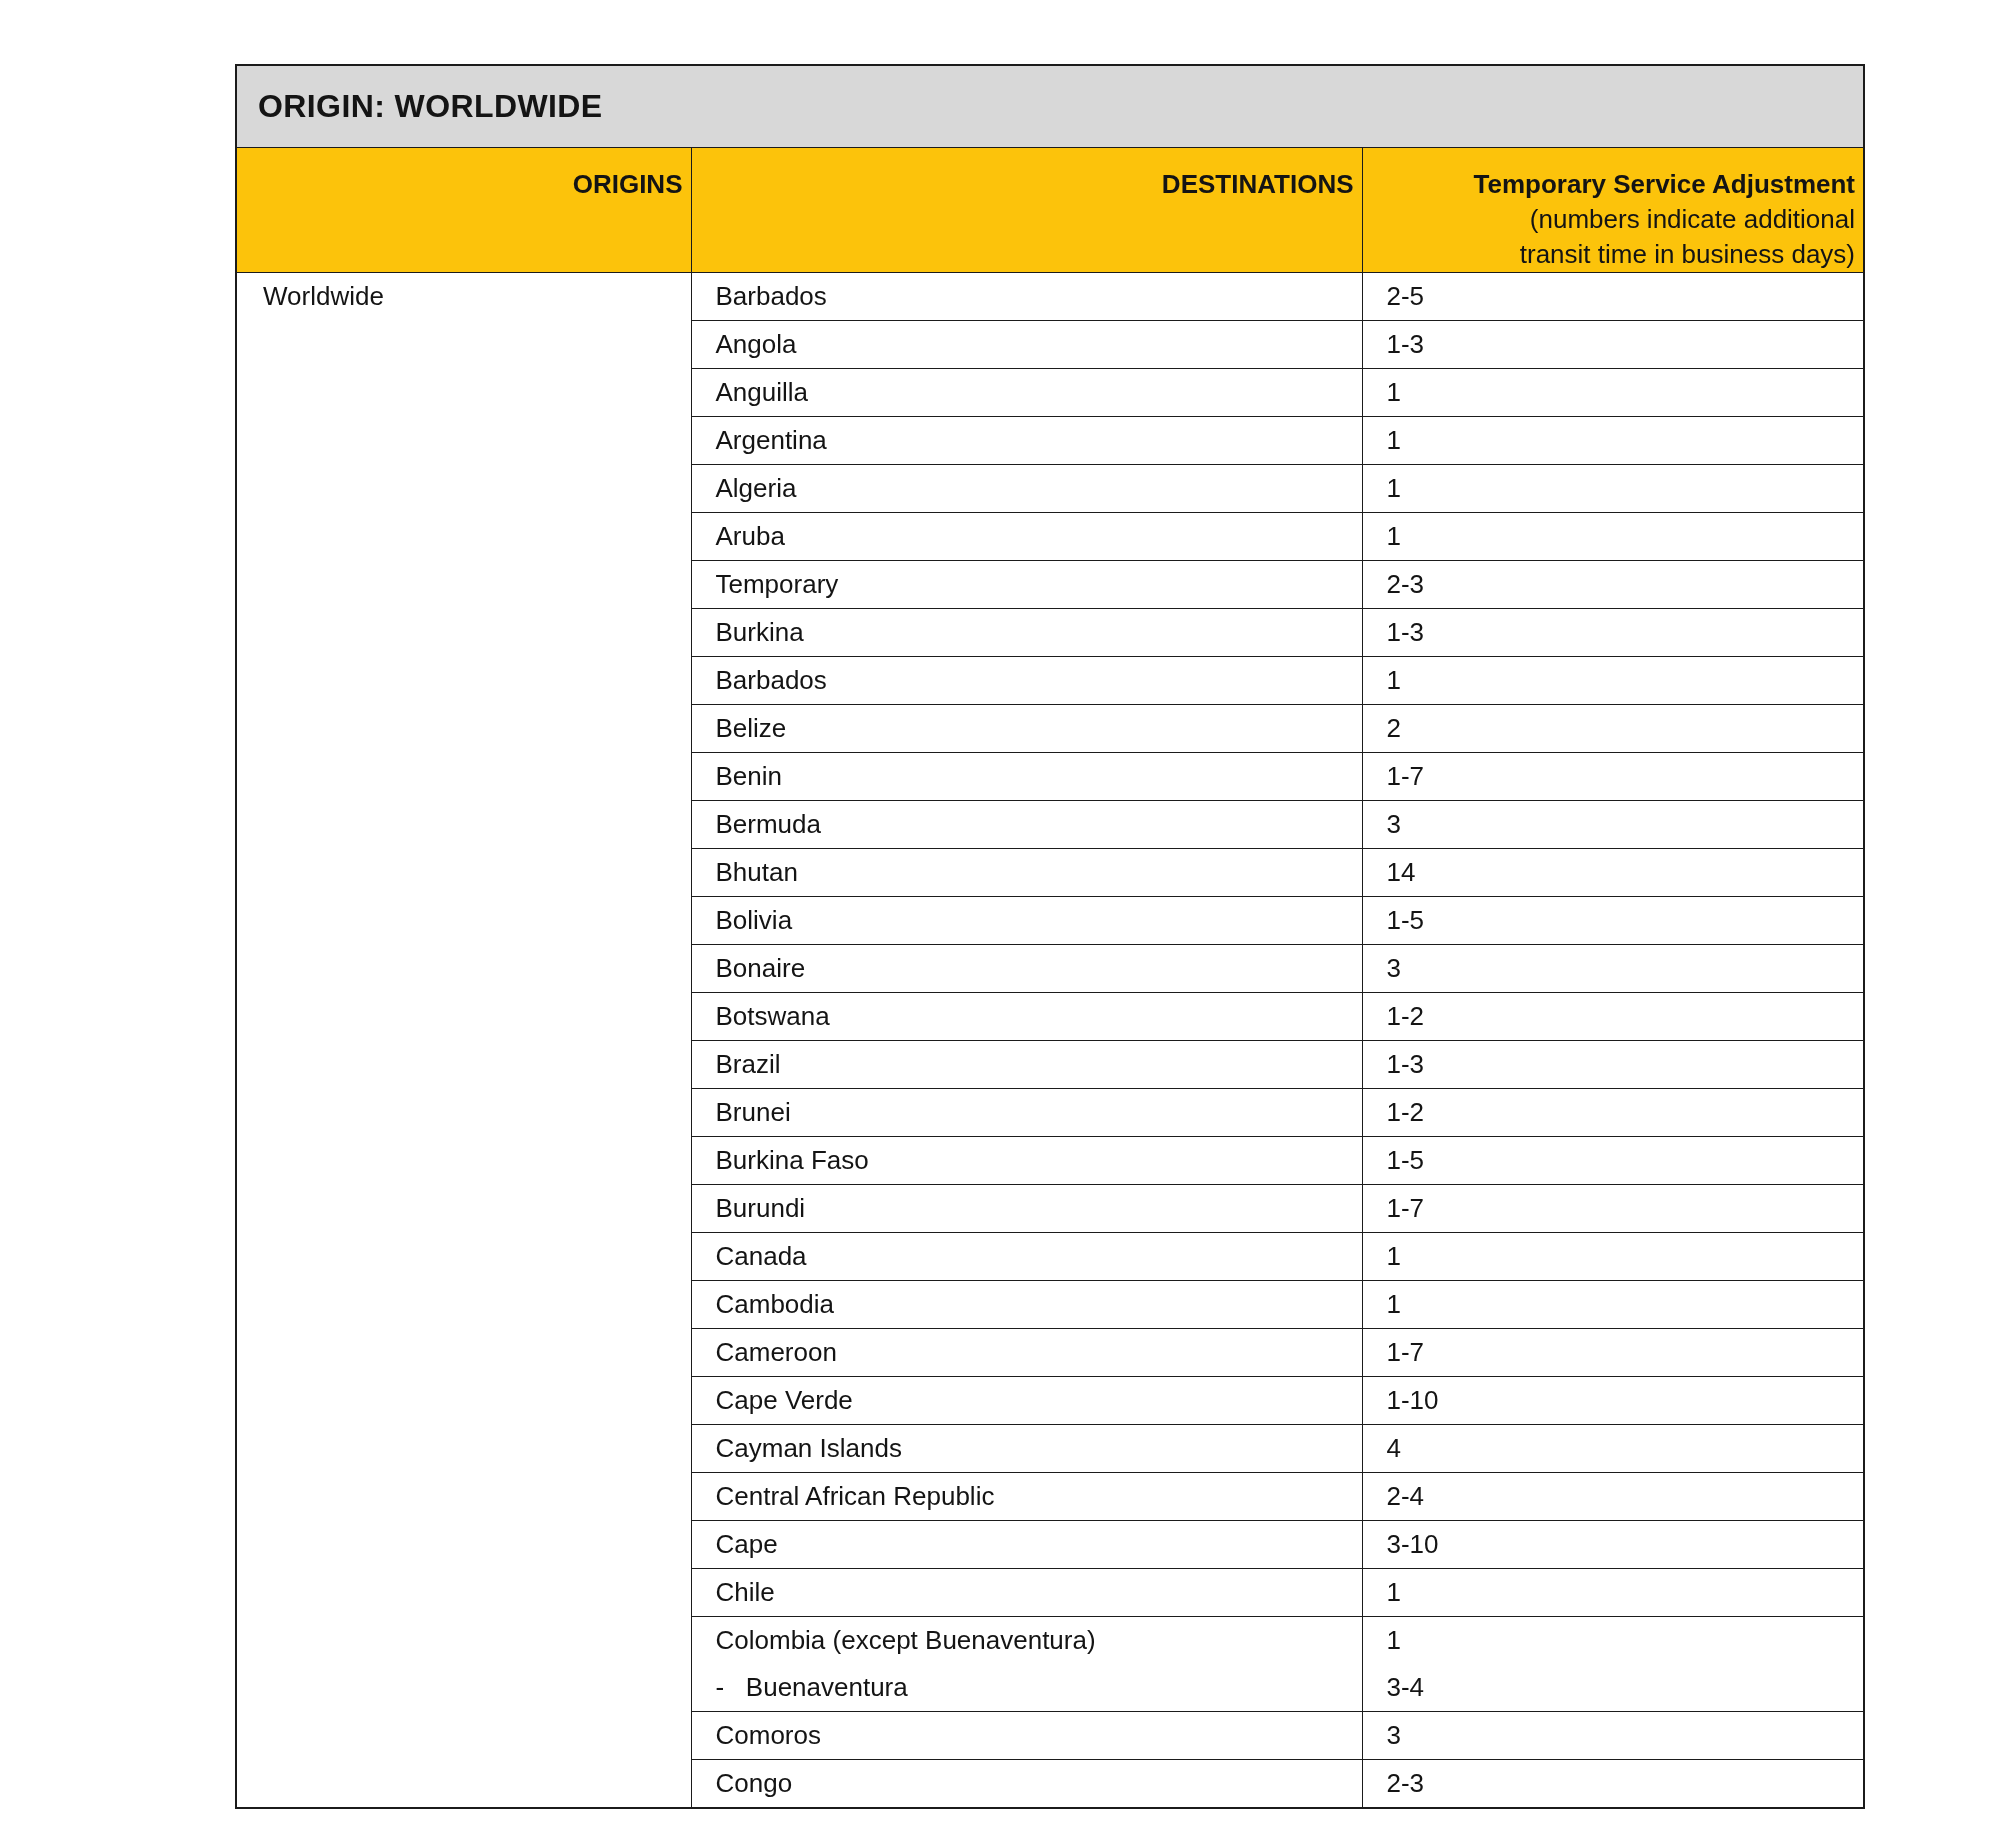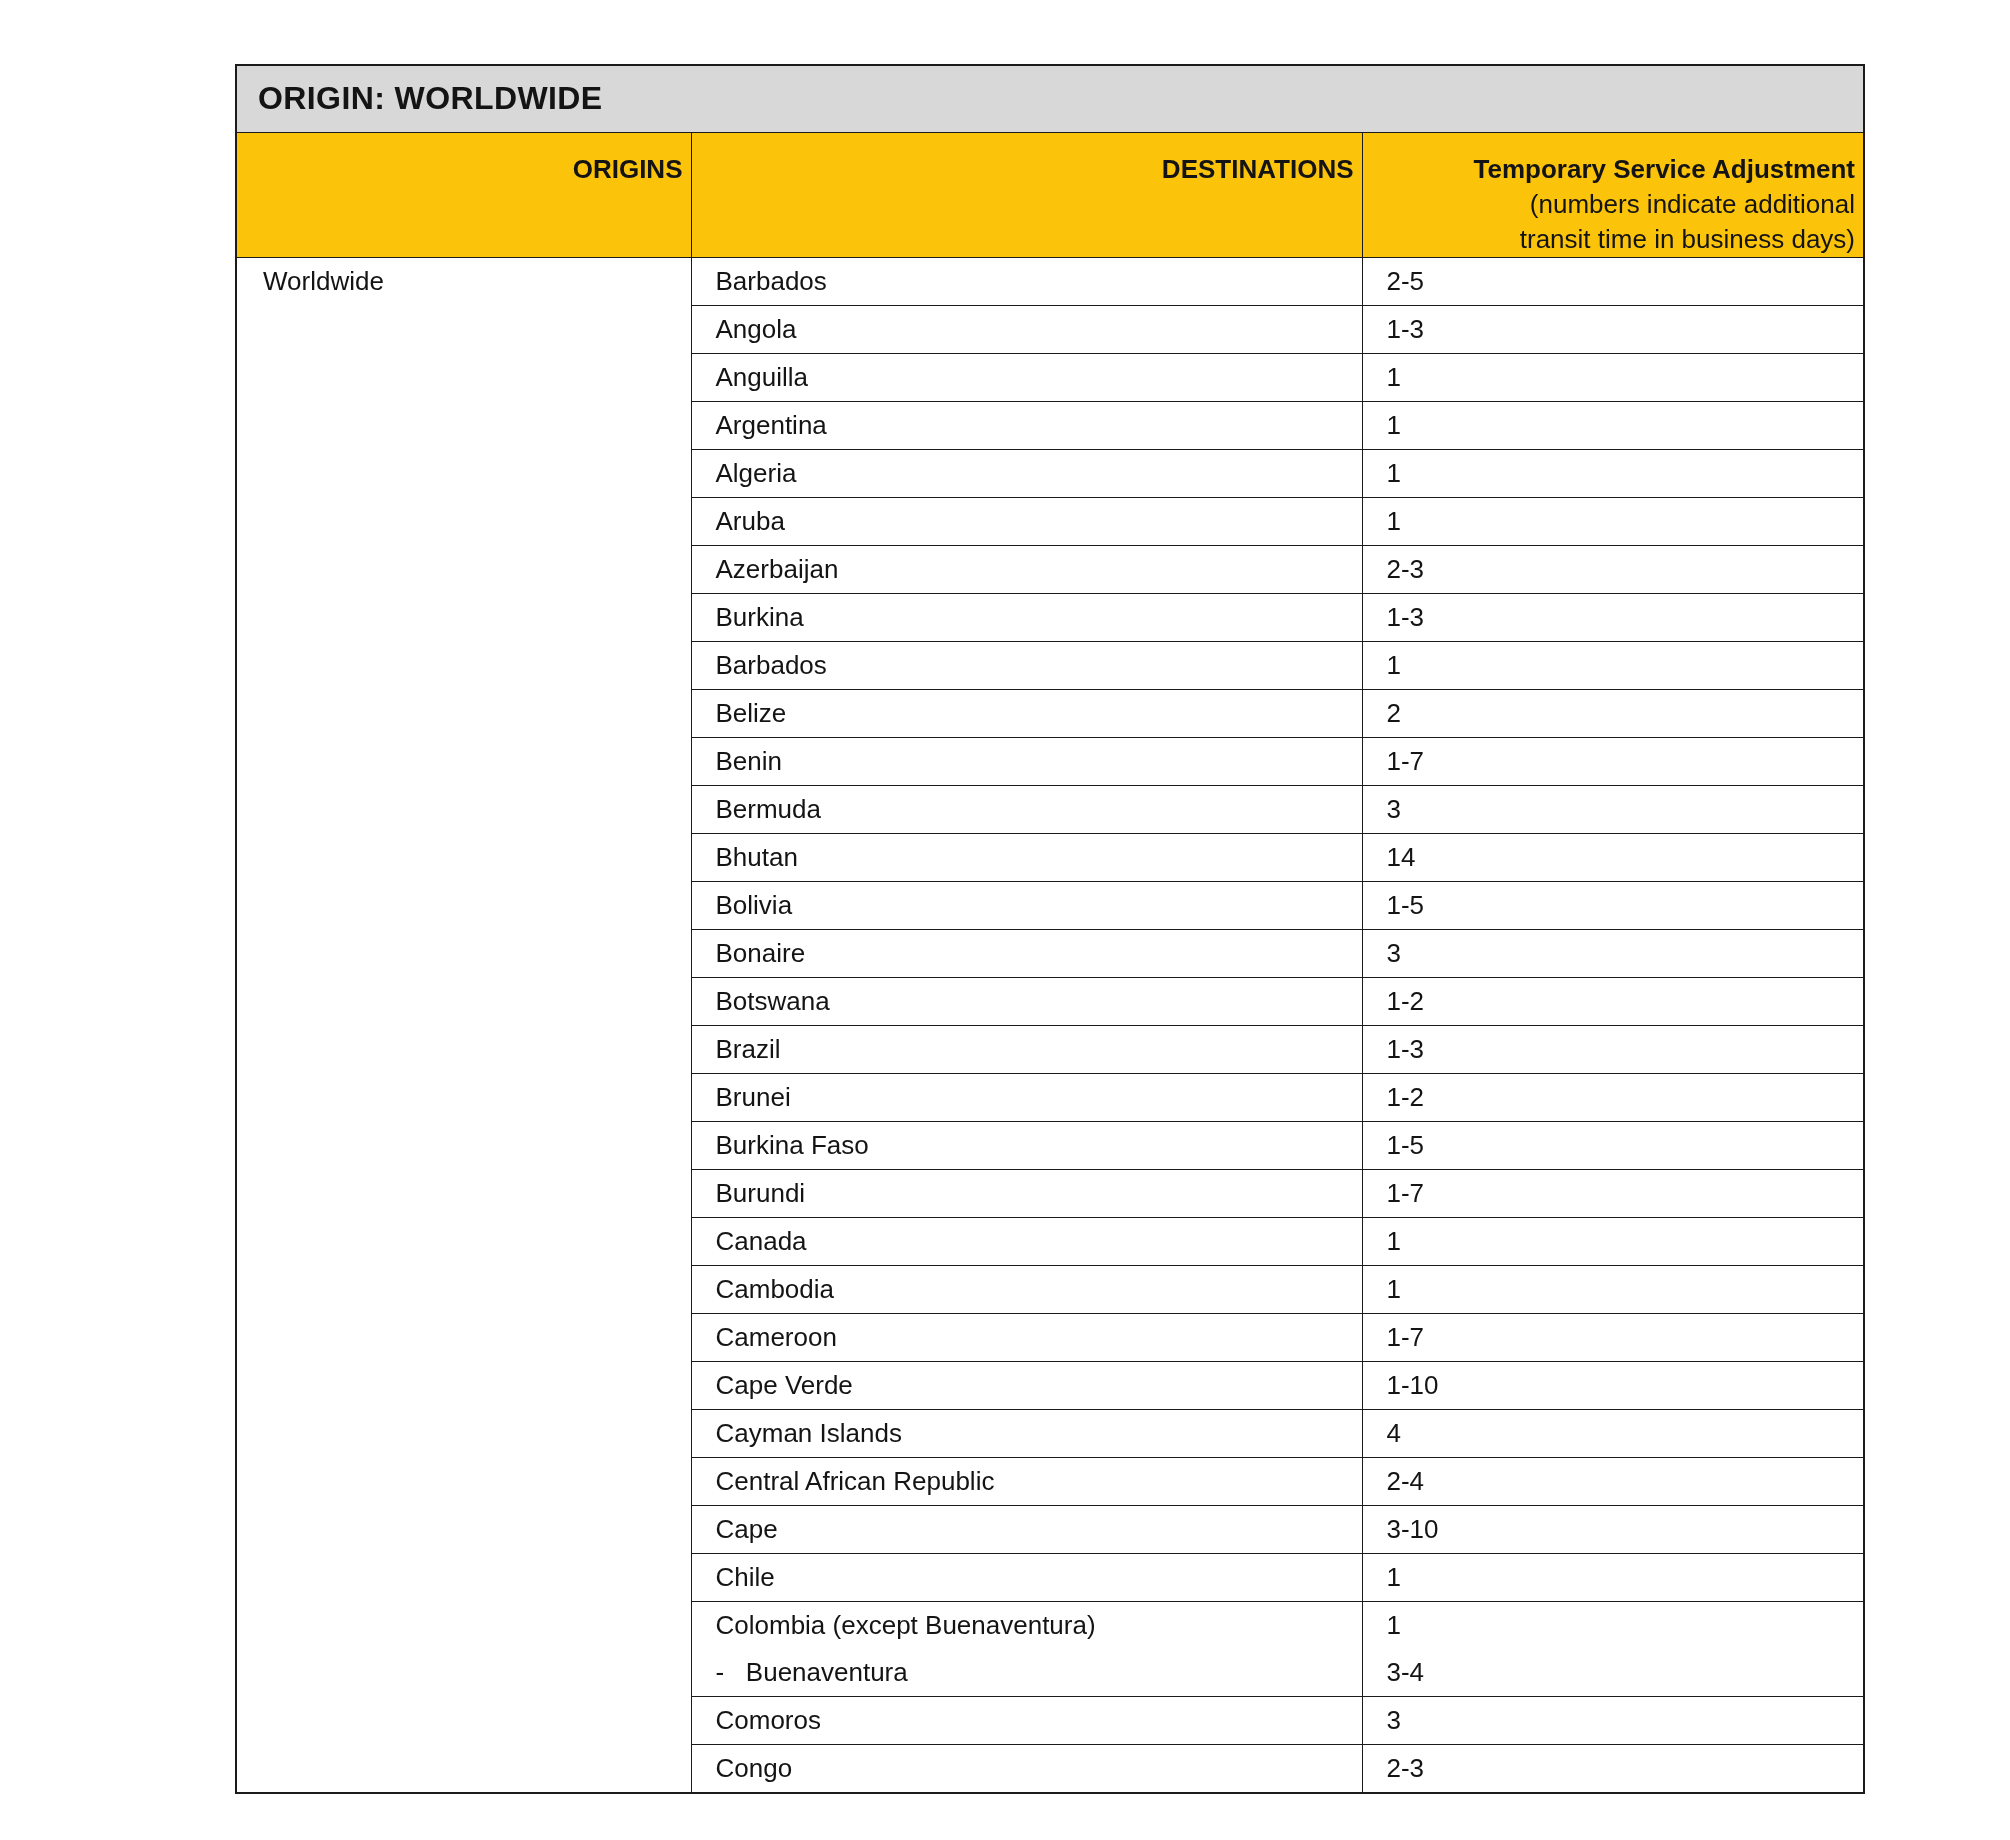--- a/index.html
+++ b/index.html
@@ -20,21 +20,21 @@
     width:1628px;
     border-collapse:collapse;table-layout:fixed;
     border:2.4px solid var(--border);
   }
   table.adj td, table.adj th{
     border:1.6px solid var(--border);
     overflow:hidden;
   }
   .title-cell{
     background:var(--title-bg);
-    height:67px;
+    height:82px;
     font-size:32px;font-weight:700;
     padding:0 8px 0 21px;
     vertical-align:middle;
     letter-spacing:0.4px;
   }
   thead th{
     background:var(--header-bg);
     height:124px;
     text-align:right;vertical-align:top;
     padding:19.4px 8px 0 23px;
@@ -127,21 +127,21 @@
       <tr>
         <td>
           <div class="cell-line">Aruba</div>
         </td>
         <td>
           <div class="cell-line">1</div>
         </td>
       </tr>
       <tr>
         <td>
-          <div class="cell-line">Azerbaijan</div>
+          <div class="cell-line">Temporary</div>
         </td>
         <td>
           <div class="cell-line">2-3</div>
         </td>
       </tr>
       <tr>
         <td>
           <div class="cell-line">Burkina</div>
         </td>
         <td>

